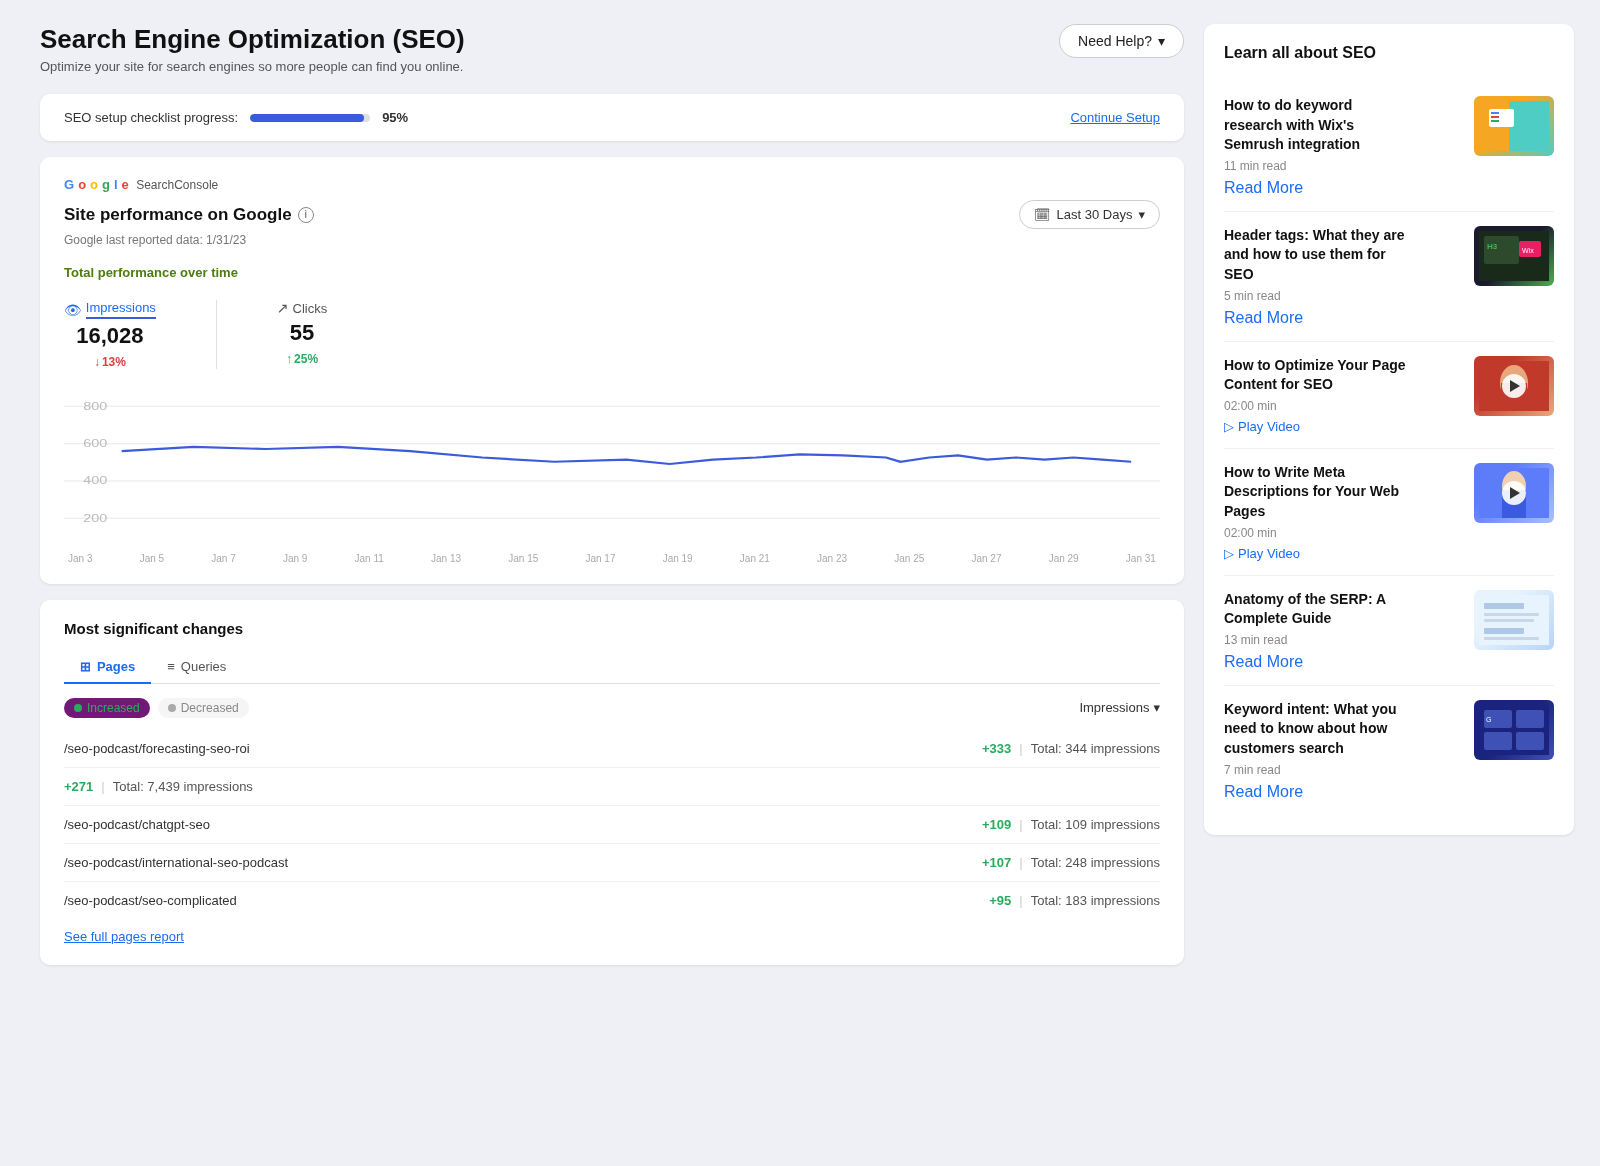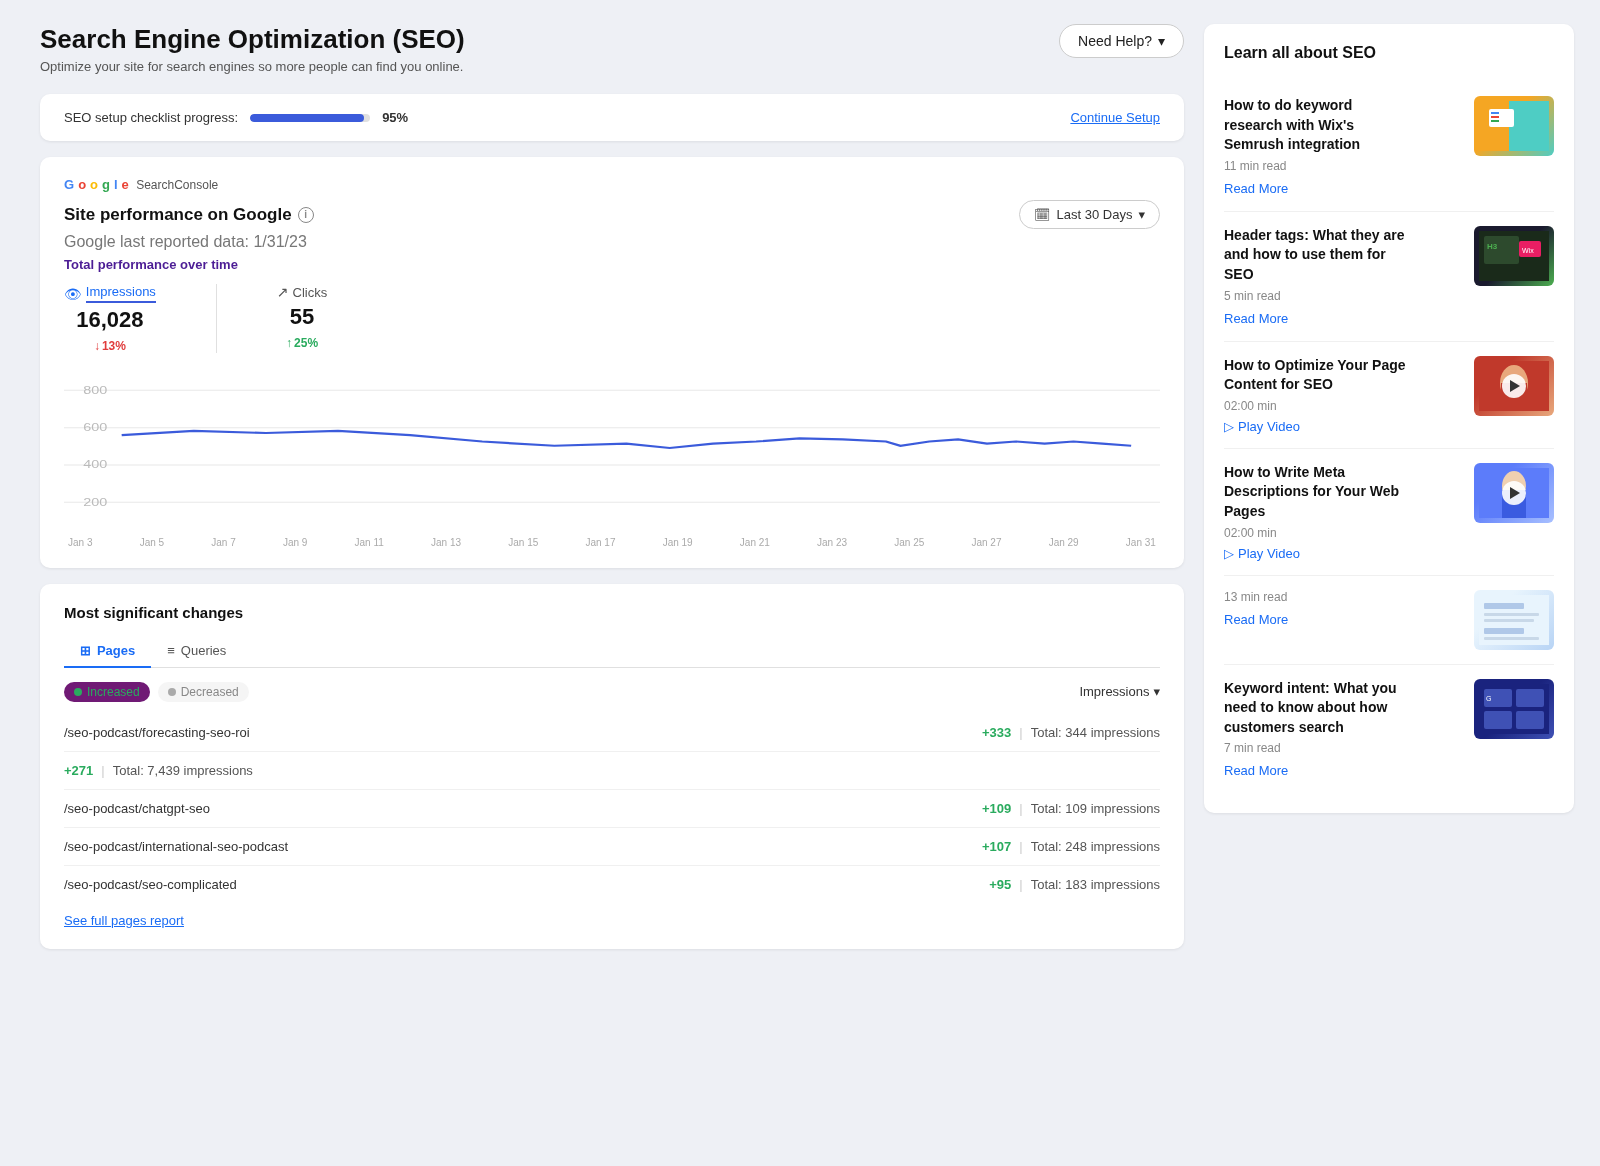--- a/index.html
+++ b/index.html
@@ -152,23 +152,23 @@
       gap: 6px;
       border: 1.5px solid #ccc;
       border-radius: 20px;
       padding: 6px 14px;
       font-size: 13px;
       color: #333;
       cursor: pointer;
       background: #fff;
     }
     .perf-subtitle {
-      font-size: 16px;
+      font-size: 12px;
       color: #777;
-      margin-bottom: 6px;
+      margin-bottom: 18px;
     }
     .metrics-row {
       display: flex;
       gap: 60px;
       margin-bottom: 16px;
     }
     .metric-label {
       font-size: 13px;
       color: #1a6cf5;
       display: flex;
@@ -385,21 +385,21 @@
       color: #111;
       line-height: 1.4;
       margin-bottom: 4px;
     }
     .resource-meta {
       font-size: 12px;
       color: #888;
       margin-bottom: 6px;
     }
     .read-more-link {
-      font-size: 13px;
+      font-size: 16px;
       color: #1a6cf5;
       cursor: pointer;
     }
     .play-video-link {
       font-size: 13px;
       color: #1a6cf5;
       cursor: pointer;
       display: flex;
       align-items: center;
       gap: 4px;
@@ -533,21 +533,21 @@
           <span class="info-icon">i</span>
         </div>
         <button class="date-filter-btn">
           <span>🗓</span>
           <span>Last 30 Days</span>
           <span>▾</span>
         </button>
       </div>
       <div class="perf-subtitle">Google last reported data: 1/31/23</div>
 
-      <div class="changes-title" style="font-size:13px;font-weight:600;color:#4c1d95;margin-bottom:12px;">Total performance over time</div>
+      <div class="changes-title" style="font-size:13px;font-weight:600;color:#4d7c0f;margin-bottom:20px;">Total performance over time</div>
 
       <div class="metrics-row">
         <div>
           <div class="metric-label">
             <span style="font-size:14px;">👁</span>
             <span class="impressions-underline">Impressions</span>
           </div>
           <div class="metric-value">
             <span>16,028</span>
             <span class="metric-change-down">
@@ -762,20 +762,21 @@
               <rect x="23" y="22" width="24" height="28" fill="#3a5be0"></rect>
             </svg>
             <div class="play-overlay">
               <div class="play-triangle"></div>
             </div>
           </div>
         </div>
 
         <div class="resource-item">
           <div class="resource-info">
+            <div class="resource-name">Anatomy of the SERP: A Complete Guide</div>
             <div class="resource-meta">13 min read</div>
             <span class="read-more-link">Read More</span>
           </div>
           <div class="resource-thumb thumb-5">
             <svg width="70" height="50" viewBox="0 0 70 50">
               <rect x="0" y="0" width="70" height="50" fill="#e8f4fd"></rect>
               <rect x="5" y="8" width="40" height="6" fill="#b0c8e8" rx="1"></rect>
               <rect x="5" y="18" width="55" height="3" fill="#c8d8e8" rx="1"></rect>
               <rect x="5" y="24" width="50" height="3" fill="#c8d8e8" rx="1"></rect>
               <rect x="5" y="33" width="40" height="6" fill="#b0c8e8" rx="1"></rect>

